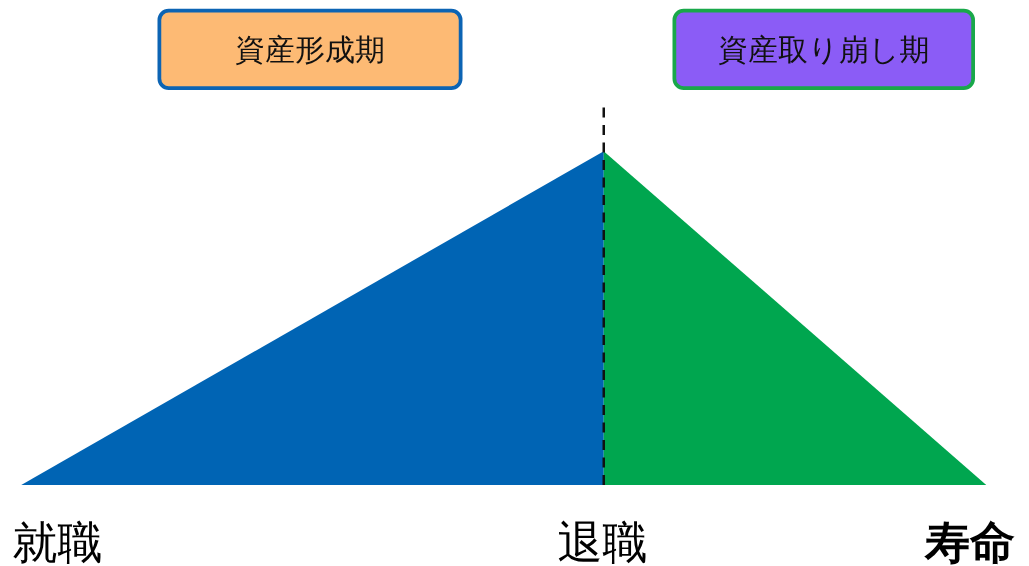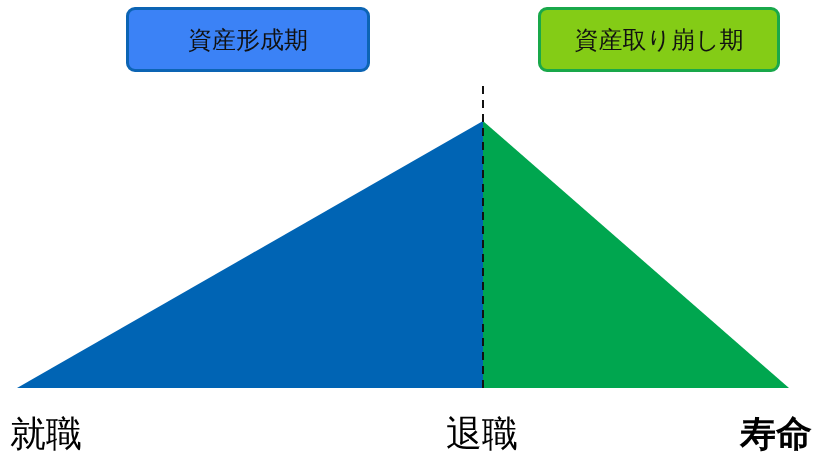--- a/index.html
+++ b/index.html
@@ -2,23 +2,23 @@
 <html><head>
   <meta charset="utf-8">
   <style>
     html, body { margin: 0; padding: 0; background: #ffffff; }
     body { width: 823px; height: 453px; position: relative; overflow: hidden;
            font-family: "DejaVu Sans", "Liberation Sans", sans-serif; }
     .phase-box { position: absolute; box-sizing: border-box; border-radius: 9px;
                  display: flex; align-items: center; justify-content: center;
                  font-size: 24px; color: #111; }
     .box-accum { left: 126px; top: 7px; width: 244px; height: 65px;
-                 background: #3b82f6; border: 3px solid #0c64b4; }
+                 background: #fdba74; border: 3px solid #0c64b4; }
     .box-decum { left: 538px; top: 7px; width: 242px; height: 65px;
-                 background: #84cc16; border: 3px solid #19a84a; }
+                 background: #8b5cf6; border: 3px solid #19a84a; }
     svg.diagram { position: absolute; left: 0; top: 0; }
     .axis-label { position: absolute; top: 410px; font-size: 36px; color: #000; }
     .lbl-start { left: 10px; }
     .lbl-retire { left: 446px; }
     .lbl-life { left: 740px; font-weight: bold; }
   </style>
 </head>
 <body>
 
 <div class="phase-box box-accum">

